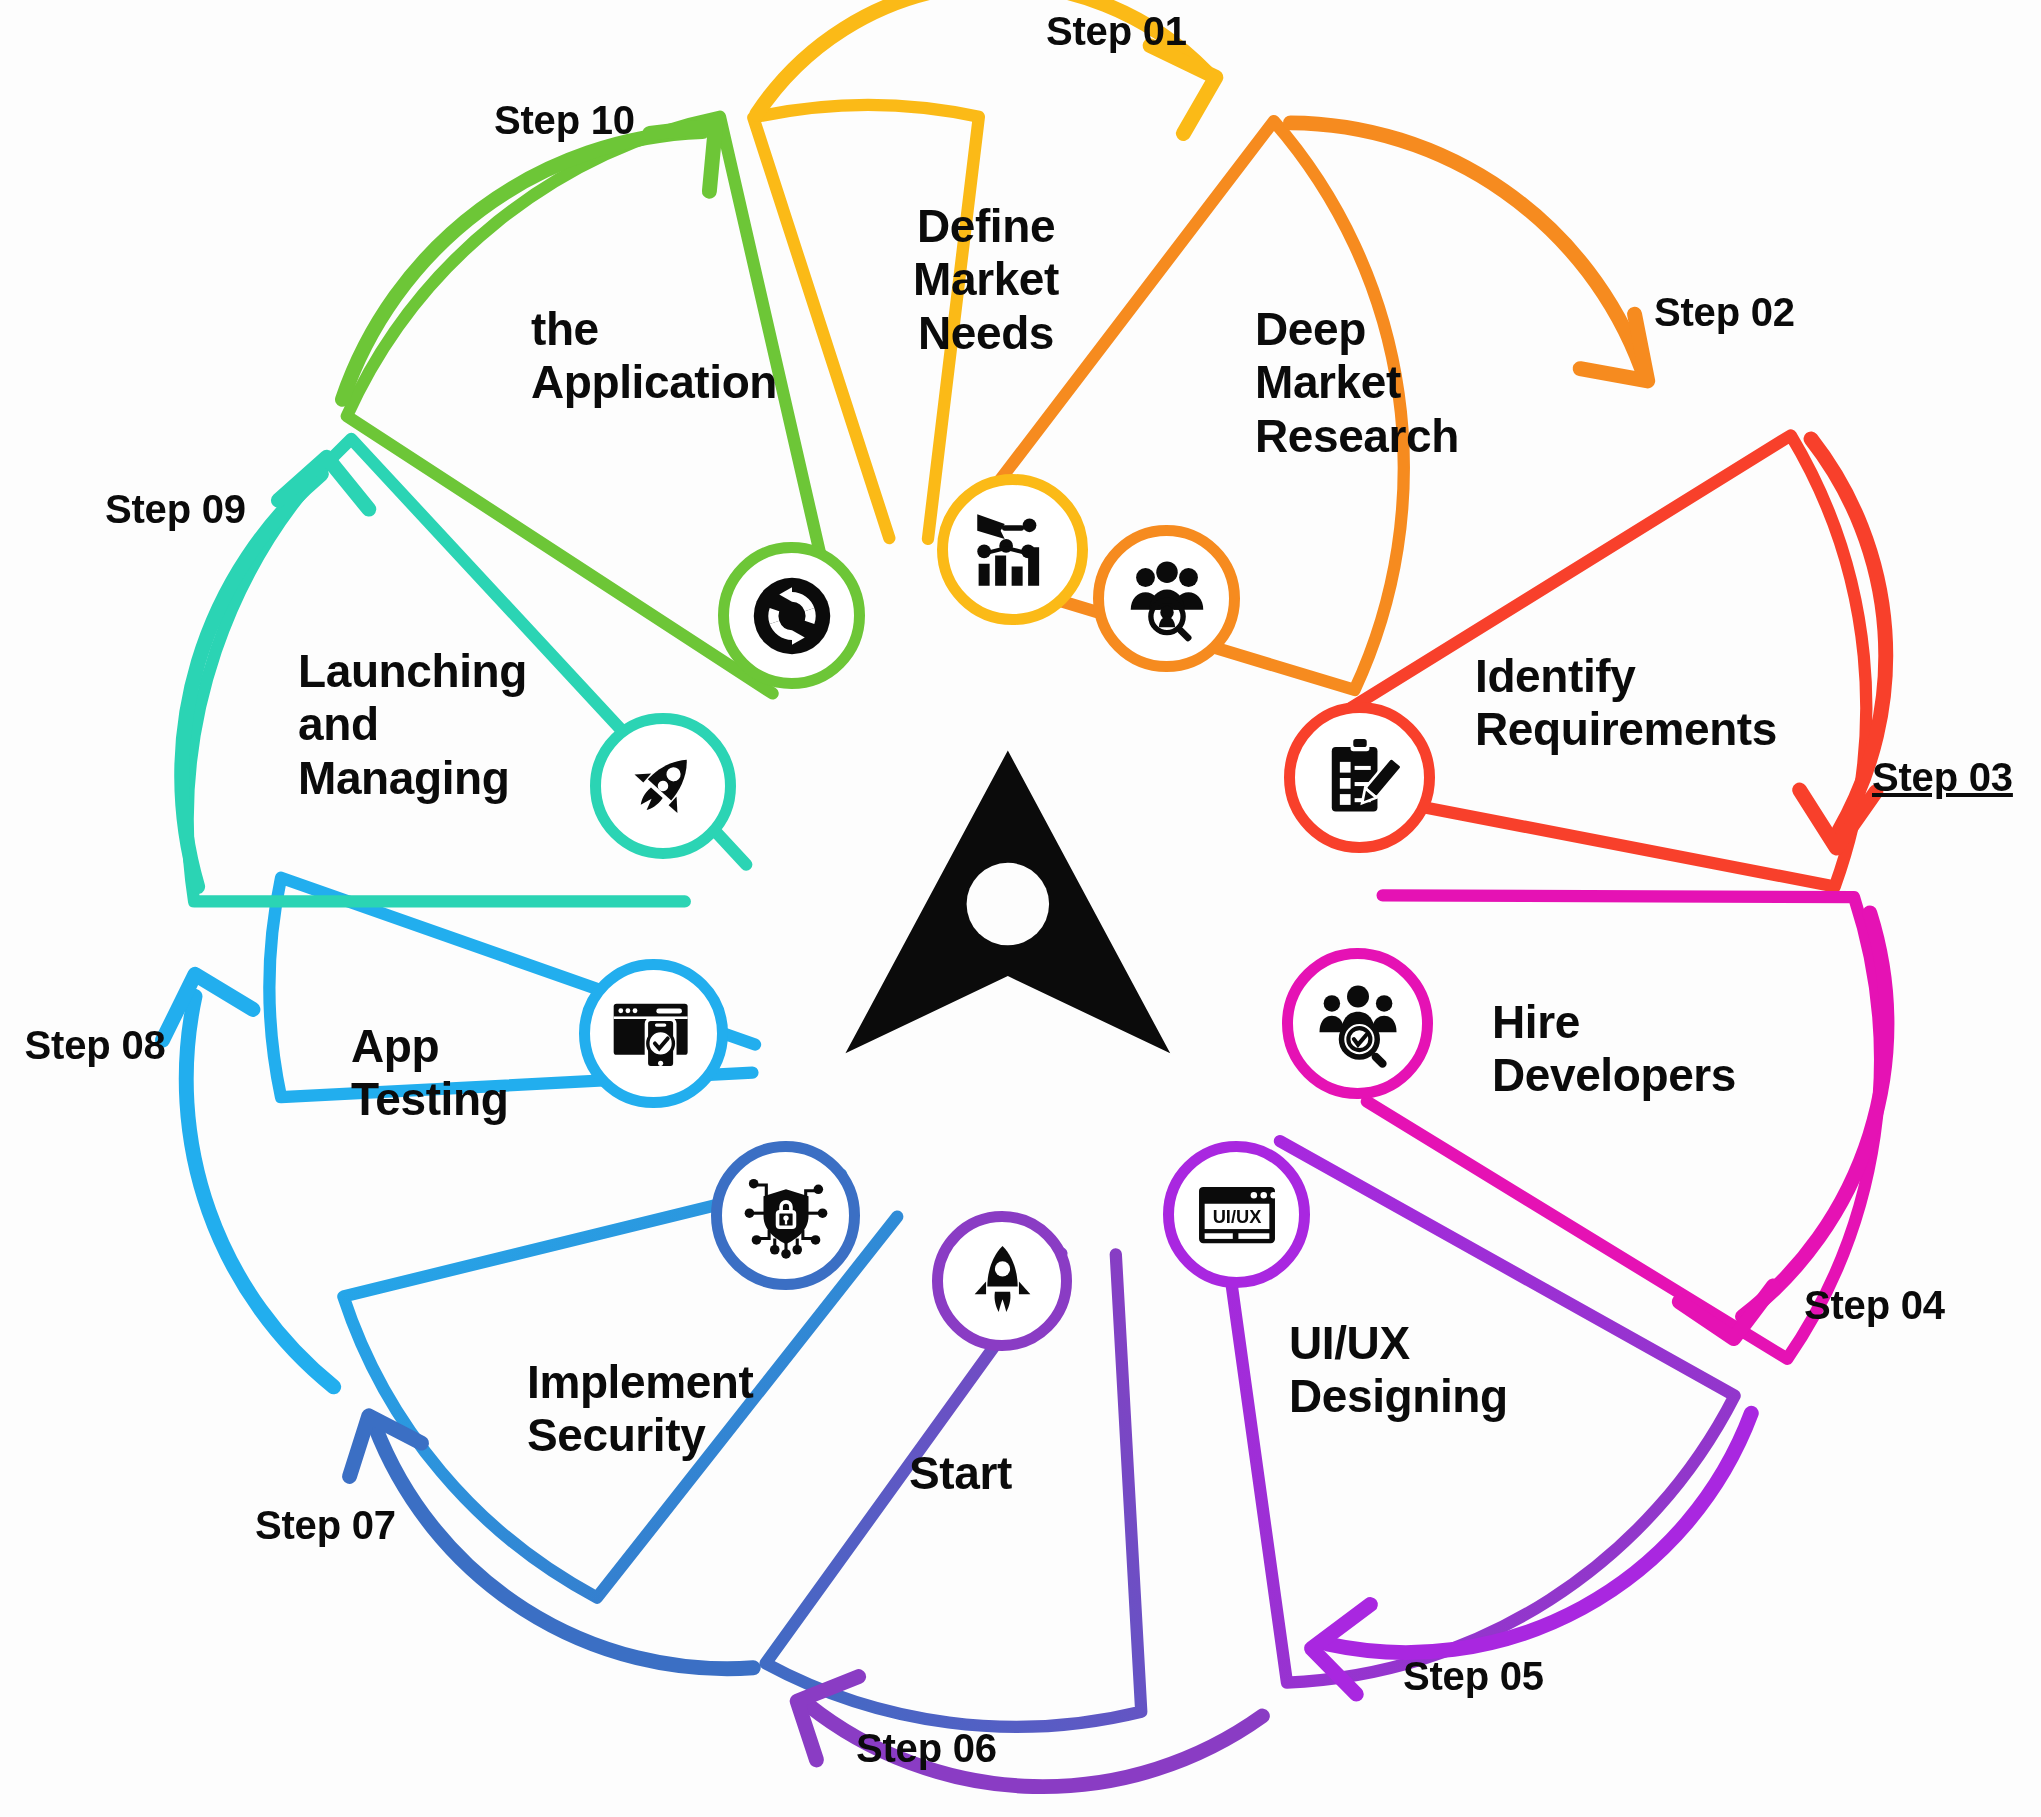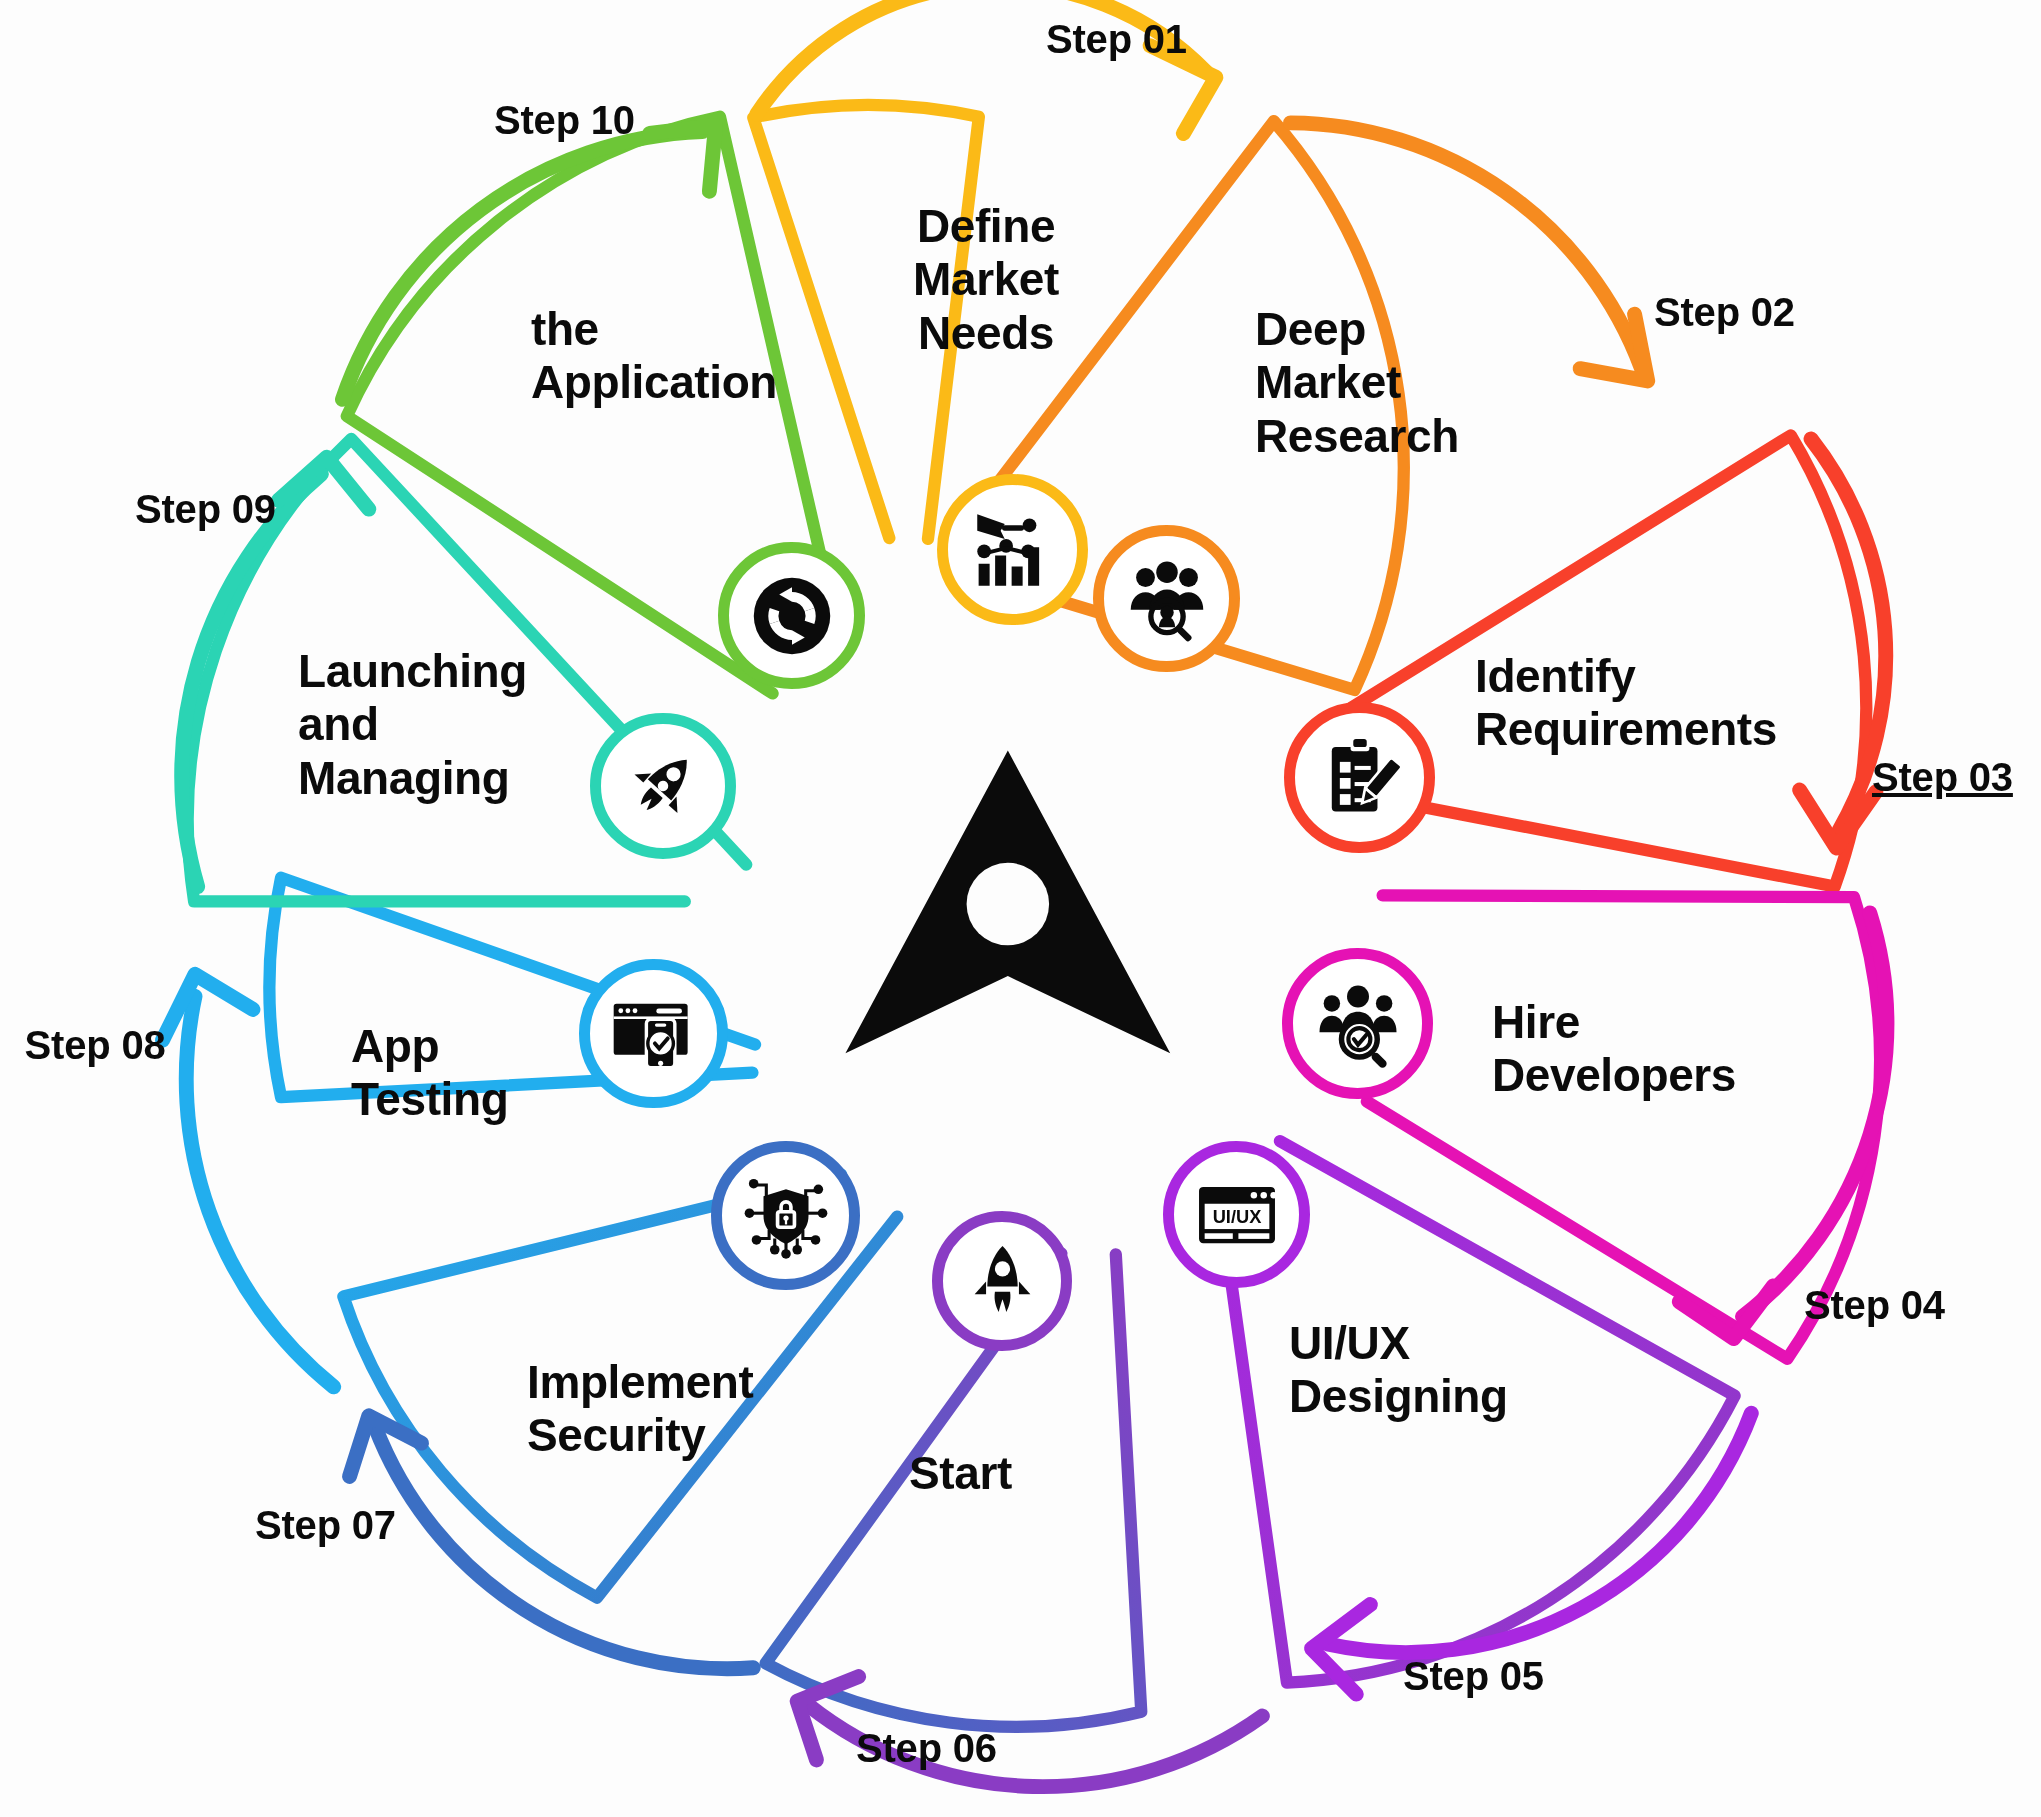--- a/index.html
+++ b/index.html
@@ -157,29 +157,29 @@
     <div>Launching</div>
     <div>and</div>
     <div>Managing</div>
   </div>
 
   <div class="seg-label ta-l" style="left:531px;top:303px;width:281px;">
     <div>the</div>
     <div>Application</div>
   </div>
 
-  <div class="step-label" style="left:1046px;top:17px;text-align:right;">Step 01</div>
+  <div class="step-label" style="left:1046px;top:9px;text-align:right;">Step 01</div>
   <div class="step-label" style="left:1654px;top:290px;">Step 02</div>
   <div class="step-label" style="left:1872px;top:755px;text-decoration:underline;">Step 03</div>
   <div class="step-label" style="left:1804px;top:1283px;">Step 04</div>
   <div class="step-label" style="left:1403px;top:1654px;">Step 05</div>
   <div class="step-label" style="left:856px;top:1726px;">Step 06</div>
   <div class="step-label" style="left:255px;top:1503px;">Step 07</div>
   <div class="step-label" style="left:24.6px;top:1023px;">Step 08</div>
-  <div class="step-label" style="left:105px;top:487px;margin-left:30px;">Step 09</div>
+  <div class="step-label" style="left:105px;top:487px;">Step 09</div>
   <div class="step-label" style="left:494px;top:98px;">Step 10</div>
 
   <div class="icon-badge" style="left:937px;top:474px;width:151px;height:151px;border:11.4px solid #FBBA17;">
     <svg width="88" height="88" viewBox="0 0 64 64">
       <path fill="#0b0b0b" d="M6 6 l20 7 -3 5 3 6 -20 -6 z"></path>
       <rect fill="#0b0b0b" x="24" y="14" width="16" height="4" rx="2"></rect>
       <circle fill="#0b0b0b" cx="44" cy="14" r="5"></circle>
       <circle fill="#0b0b0b" cx="11" cy="33" r="5"></circle>
       <circle fill="#0b0b0b" cx="27" cy="29" r="5"></circle>
       <circle fill="#0b0b0b" cx="43" cy="33" r="5"></circle>

